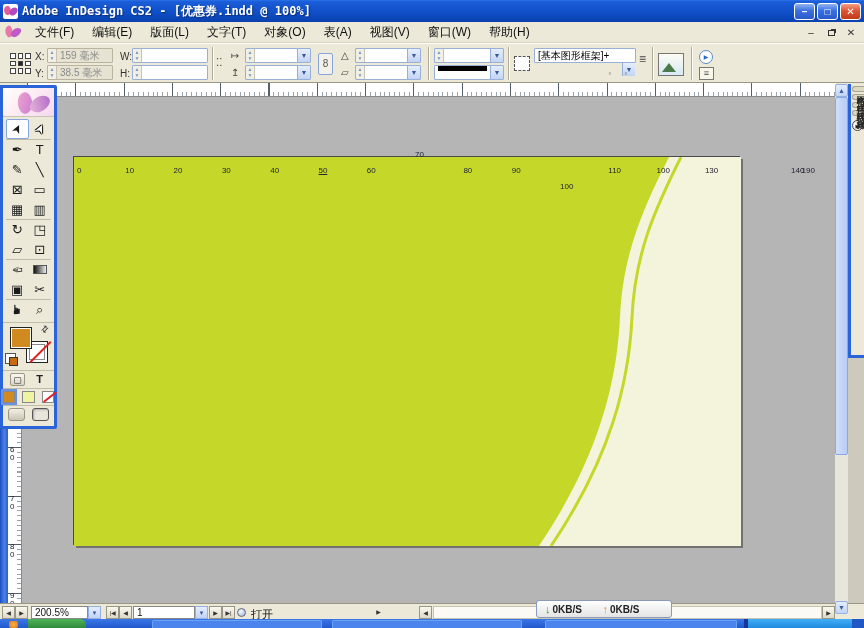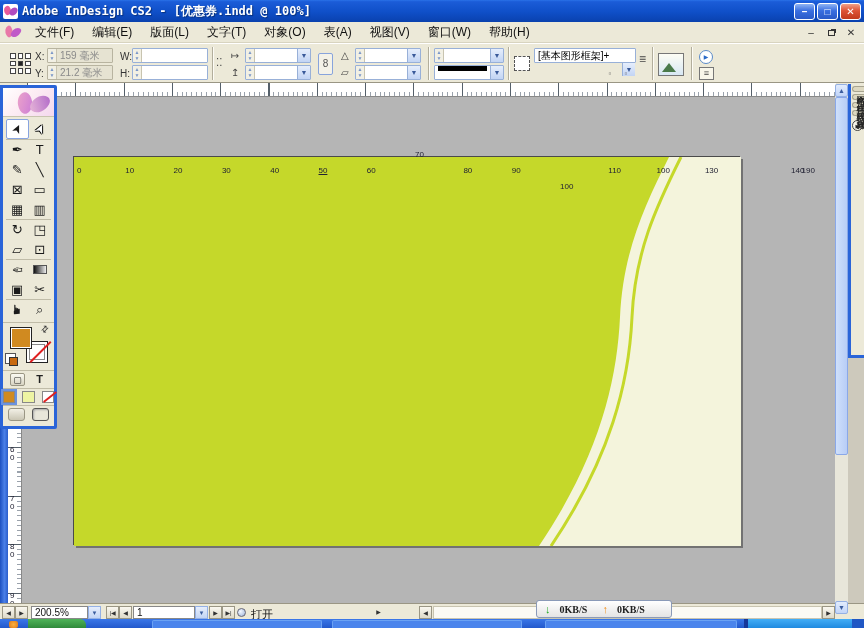--- a/index.html
+++ b/index.html
@@ -127,21 +127,21 @@
   .stfield{position:absolute;top:2px;height:13px;background:#fff;border:1px solid #888;font-size:10px;padding:0 3px;line-height:12px;color:#111;}
   .stlabel{position:absolute;top:3px;font-size:11px;color:#111;white-space:nowrap;}
   .vqdot{position:absolute;left:237px;top:4px;width:9px;height:9px;border-radius:50%;background:radial-gradient(circle at 35% 35%,#f4f8ff,#9ab2d8);border:1px solid #667;}
 
   
   #netmon{position:absolute;left:536px;top:600px;width:136px;height:18px;z-index:50;
     background:linear-gradient(180deg,#ffffff,#e4e4e4);border:1px solid #8a9ab8;border-radius:3px;
     display:flex;align-items:center;font-size:10px;font-weight:bold;color:#222;}
   #netmon .arrow{font-size:11px;margin:0 2px 0 8px;}
   #netmon .dn{color:#1faa1f;} #netmon .up{color:#f09020;}
-  #netmon .kb{width:42px;text-align:center;font-family:Liberation Serif, serif;}
+  #netmon .kb{width:42px;text-align:left;}
 
   
   #taskbar{position:absolute;left:0;top:619px;width:864px;height:9px;background:linear-gradient(180deg,#3a77e8,#2258cc);overflow:hidden;}
   .tb-flag{position:absolute;left:9px;top:2px;width:9px;height:7px;background:radial-gradient(circle,#f8b040,#e07818);border-radius:2px;}
   .tb-start{position:absolute;left:28px;top:0;width:58px;height:9px;background:linear-gradient(180deg,#4fb459,#2f8a3a);border-radius:0 6px 0 0;}
   .tb-btn{position:absolute;top:1px;height:8px;background:#4a84ec;border:1px solid #6aa2f4;border-bottom:none;border-radius:2px 2px 0 0;}
   .tb-sep{position:absolute;left:744px;top:0;width:4px;height:9px;background:#16379a;}
   .tb-tray{position:absolute;left:748px;top:0;width:104px;height:9px;background:linear-gradient(180deg,#43aef6,#1f8ae0);}
   .tb-end{position:absolute;left:852px;top:0;width:12px;height:9px;background:#2057c4;}
 </style>
@@ -198,21 +198,21 @@
       <b></b>
   </span>
   <span class="lbl" style="left:35px;top:7px;" data-name="x-label">X:</span>
   <span class="field dis" style="left:47px;top:4px;width:66px;" data-name="x-position-field">
     <span class="spin" data-name="spin-arrows-icon">▲<br>▼</span>
     <span class="val">159 毫米</span>
   </span>
   <span class="lbl" style="left:35px;top:24px;" data-name="y-label">Y:</span>
   <span class="field dis" style="left:47px;top:21px;width:66px;" data-name="y-position-field">
     <span class="spin" data-name="spin-arrows-icon">▲<br>▼</span>
-    <span class="val">21.2 毫米</span>
+    <span class="val">38.5 毫米</span>
   </span>
   <span class="lbl" style="left:120px;top:7px;" data-name="w-label">W:</span>
   <span class="field" style="left:132px;top:4px;width:76px;" data-name="width-field">
     <span class="spin" data-name="spin-arrows-icon">▲<br>▼</span>
     <span class="val"></span>
   </span>
   <span class="lbl" style="left:120px;top:24px;" data-name="h-label">H:</span>
   <span class="field" style="left:132px;top:21px;width:76px;" data-name="height-field">
     <span class="spin" data-name="spin-arrows-icon">▲<br>▼</span>
     <span class="val"></span>

